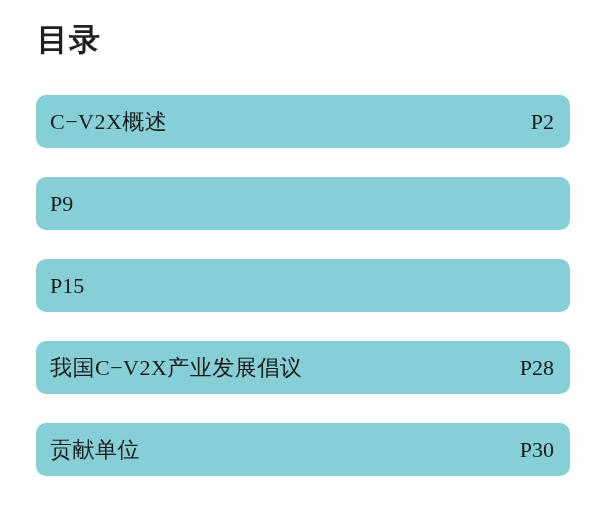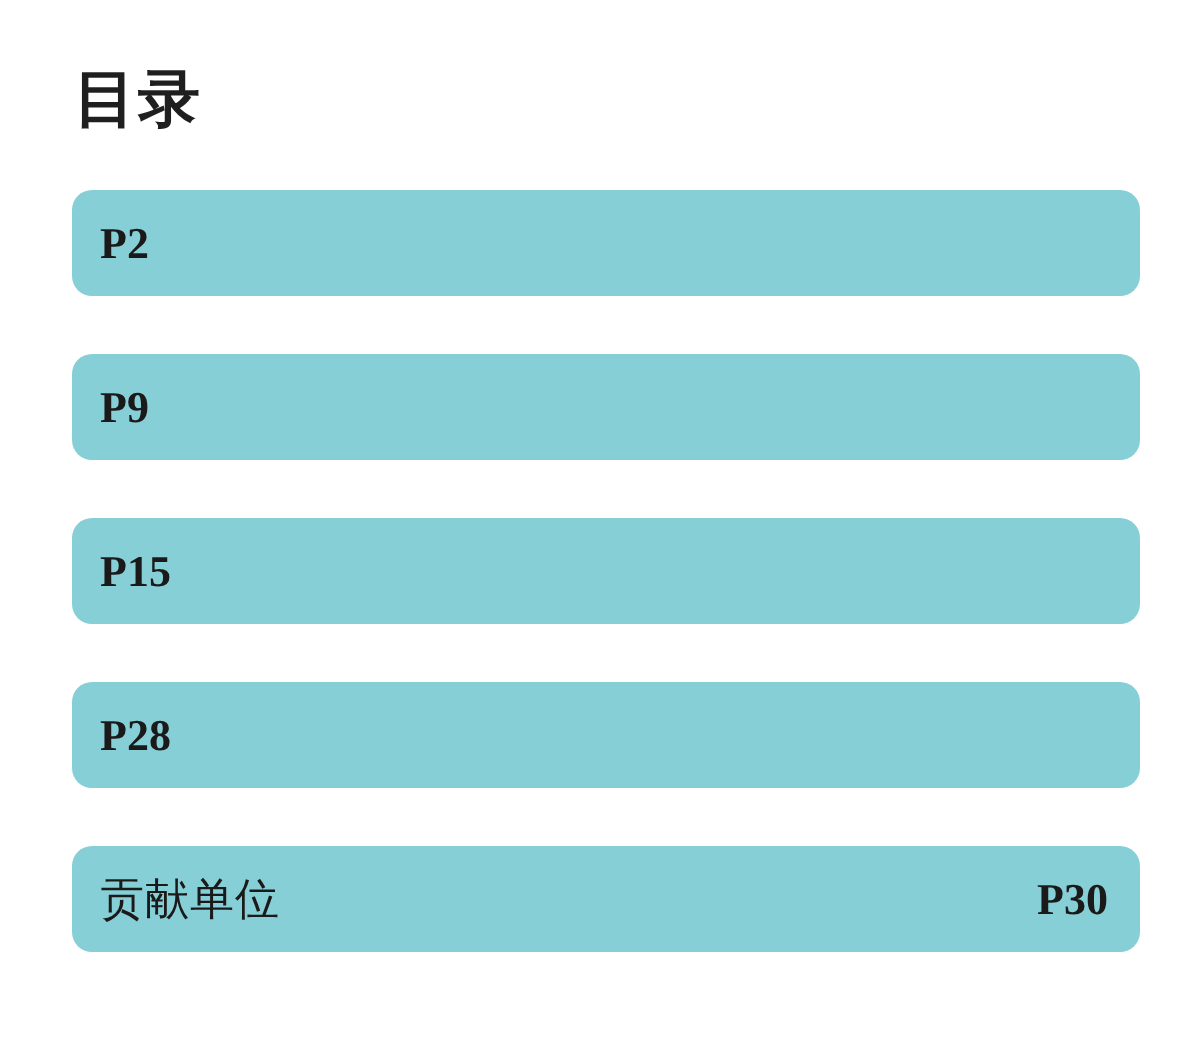--- a/index.html
+++ b/index.html
@@ -14,21 +14,21 @@
     position: relative;
     width: 600px;
     height: 526px;
     background: var(--bg);
     overflow: hidden;
     font-family: "Liberation Serif", "DejaVu Serif", serif;
   }
   .page-title {
     position: absolute;
     left: 37px;
-    top: 32px;
+    top: 22px;
     font-family: "Liberation Sans", "DejaVu Sans", sans-serif;
     font-weight: bold;
     font-size: 31px;
     line-height: 36px;
     color: var(--title);
     letter-spacing: 1px;
   }
   .toc {
     position: absolute;
     left: 36px;
@@ -49,45 +49,46 @@
     font-size: 22px;
     cursor: default;
   }
   .toc-entry:last-child { margin-bottom: 13px; }
   .entry-title {
     letter-spacing: 0.5px;
     white-space: nowrap;
   }
   .entry-page {
     white-space: nowrap;
-    font-weight: bold;
   }
 </style>
 </head>
 <body>
 
 <div class="page">
 
   <h1 class="page-title">目录</h1>
 
   <div class="toc">
 
     <div class="toc-entry">
+      <span class="entry-title">C−V2X概述</span>
       <span class="entry-page">P2</span>
     </div>
 
     <div class="toc-entry">
       <span class="entry-page">P9</span>
     </div>
 
     <div class="toc-entry">
       <span class="entry-page">P15</span>
     </div>
 
     <div class="toc-entry">
+      <span class="entry-title">我国C−V2X产业发展倡议</span>
       <span class="entry-page">P28</span>
     </div>
 
     <div class="toc-entry">
       <span class="entry-title">贡献单位</span>
       <span class="entry-page">P30</span>
     </div>
 
   </div>
 </div>

